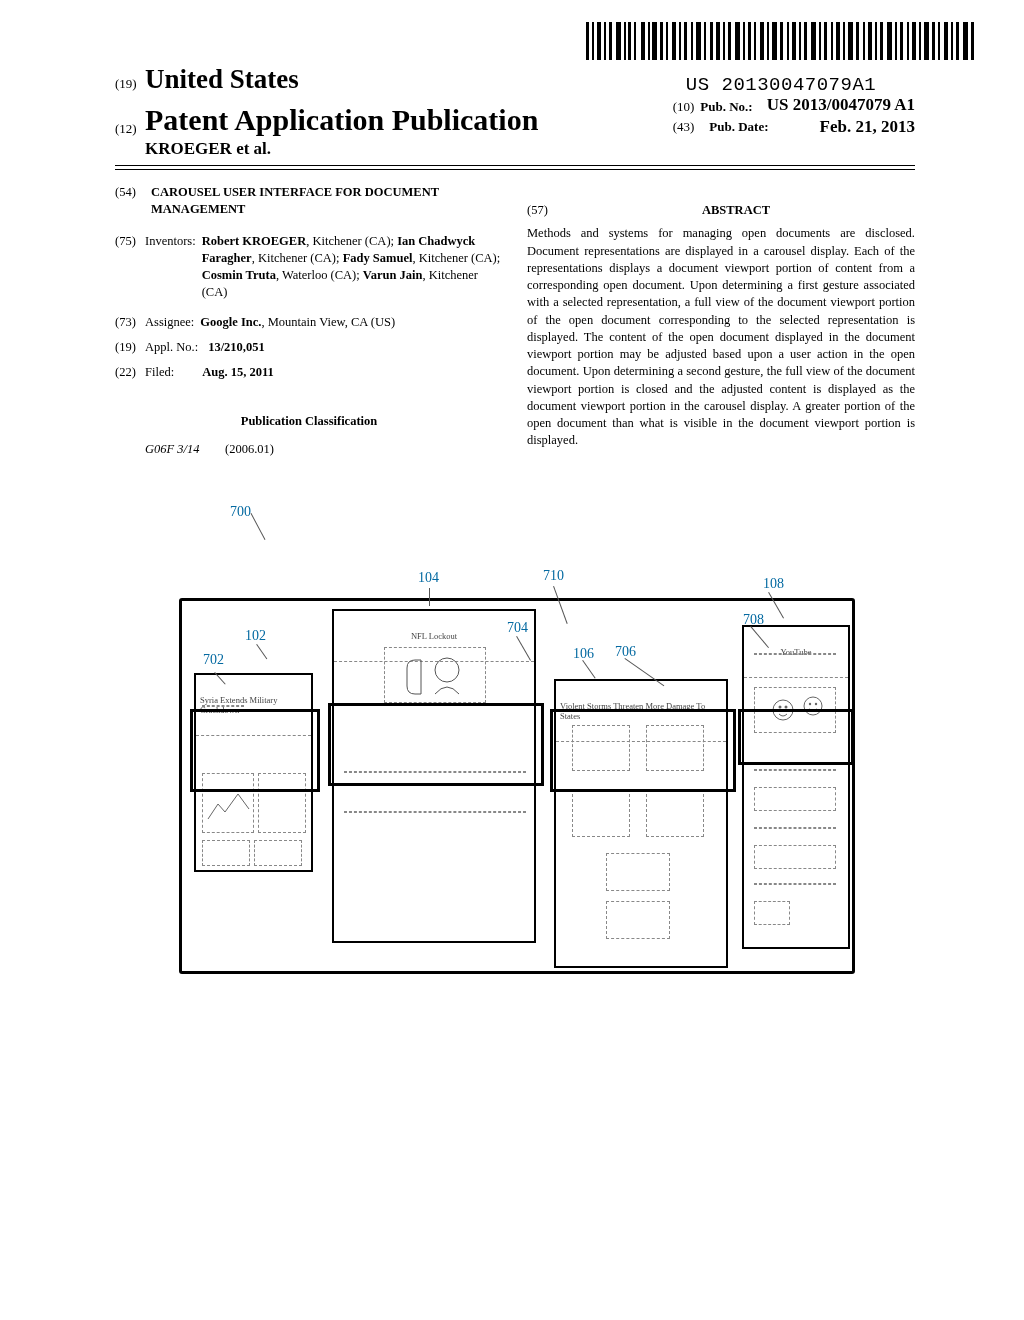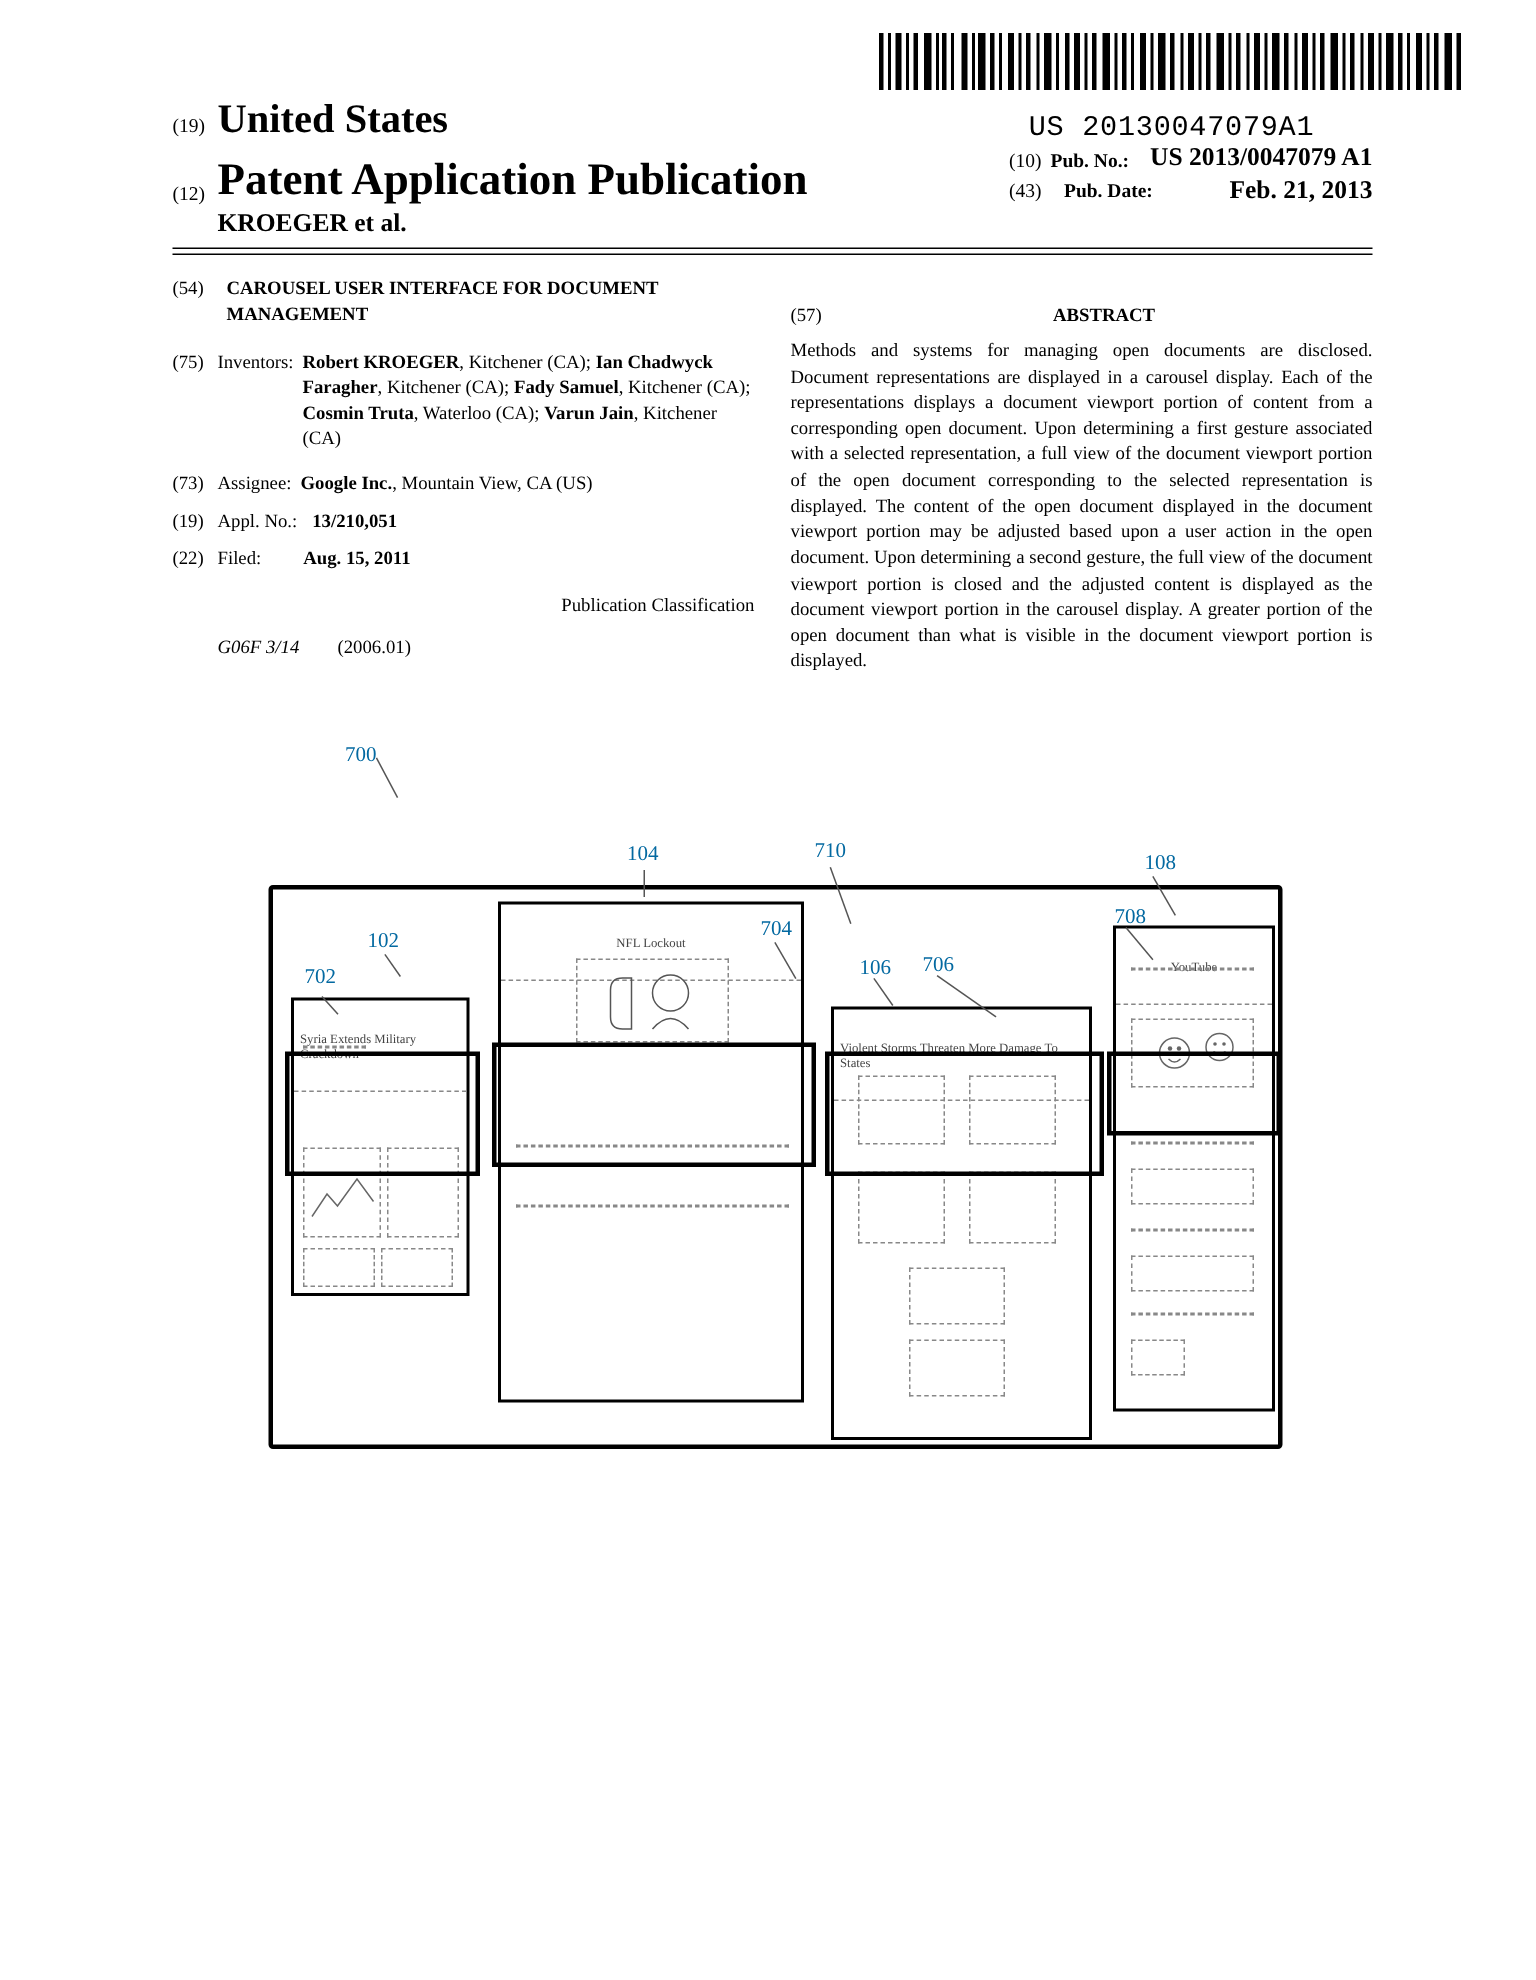--- a/index.html
+++ b/index.html
@@ -28,21 +28,21 @@
 
   
   .body-cols{display:flex;gap:24px;font-size:12.5px;line-height:1.38;margin-top:14px}
   .col{flex:1}
   .field{display:flex;margin-bottom:8px}
   .fnum{width:30px;flex-shrink:0}
   .flabel{flex-shrink:0}
   .ftext{margin-left:6px}
   .title-field .ftext{font-weight:700;text-transform:uppercase}
   .inventors .ftext b{font-weight:700}
-  .section-head{font-weight:400;text-align:right;margin:14px 0 10px}
+  .section-head{font-weight:700;text-align:center;margin:32px 0 10px}
   .intcl-row{margin-left:30px;display:flex}
   .intcl-row span:first-child{font-style:italic;width:80px}
   .uscl-line{display:flex;align-items:baseline}
   .uscl-dots{flex:1;border-bottom:1px dotted #000;margin:0 6px;position:relative;top:-3px}
   .abstract-head{font-weight:700;text-align:center;margin:6px 0 6px}
   .abstract-text{text-align:justify}
 
   
   .figure{margin-top:40px;position:relative;height:496px}
   .fig-label{position:absolute;font-size:14px;color:#0369a1}

